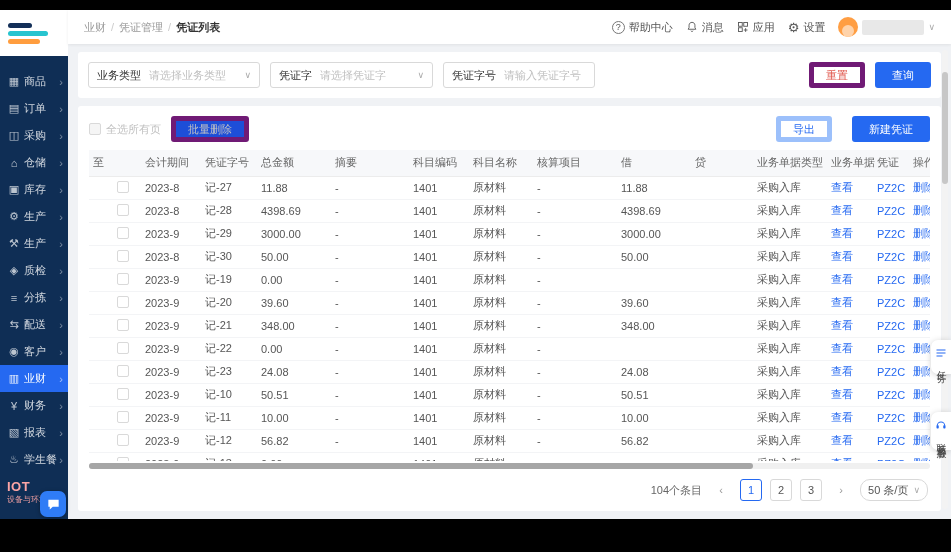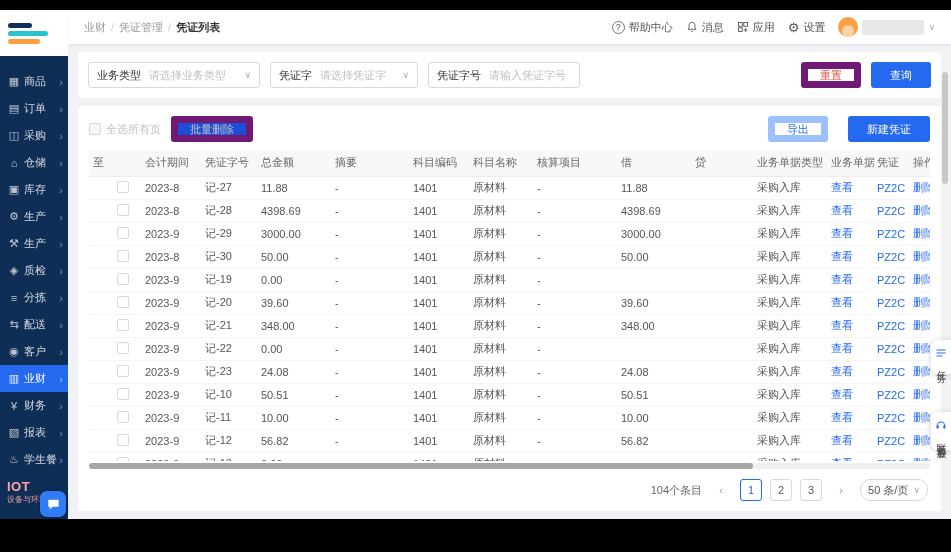--- a/index.html
+++ b/index.html
@@ -41,22 +41,22 @@
 
   .content{flex:1;padding:8px 10px;display:flex;flex-direction:column;min-height:0}
   .card{background:#fff;border-radius:3px}
 
   
   .filter-card{padding:10px;display:flex;gap:10px;margin-bottom:8px}
   .fctl{height:26px;border:1px solid #d9d9d9;border-radius:3px;display:flex;align-items:center;padding:0 8px;font-size:11px;background:#fff;cursor:pointer}
   .fctl .fl{color:#333;margin-right:8px;white-space:nowrap}
   .fctl .ph{color:#bfbfbf;white-space:nowrap;flex:1;overflow:hidden}
   .fctl .caret{margin-left:6px}
-  .w1{width:172px}.w2{width:148px}.w3{width:152px}.w4{width:172px}
-  .btn{height:26px;padding:0 12px;border-radius:3px;font-size:11px;display:inline-flex;align-items:center;justify-content:center;cursor:pointer;border:7px solid #701a75;background:#fff;color:#444;white-space:nowrap}
+  .w1{width:172px}.w2{width:163px}.w3{width:152px}.w4{width:172px}
+  .btn{height:26px;padding:0 12px;border-radius:3px;font-size:11px;display:inline-flex;align-items:center;justify-content:center;cursor:pointer;border:5px solid #701a75;background:#fff;color:#444;white-space:nowrap}
   .btn-reset{margin-left:auto;color:#e0554a}
   .btn-primary{background:#2569f1;border-color:#2569f1;color:#fff}
   .btn-disabled{background:#1d4ed8;color:#c3c3c3;cursor:not-allowed}
   .btn-ghost{color:#2569f1;border-color:#9cc0fb}
 
   
   .table-card{flex:1;display:flex;flex-direction:column;min-height:0;padding:8px 11px 4px}
   .tc-toolbar{display:flex;align-items:center;gap:10px;padding:2px 0 8px}
   .cb{width:12px;height:12px;border:1px solid #d9d9d9;border-radius:2px;background:#fff;display:inline-block;flex-shrink:0}
   .cb.disabled{background:#f5f5f5}

